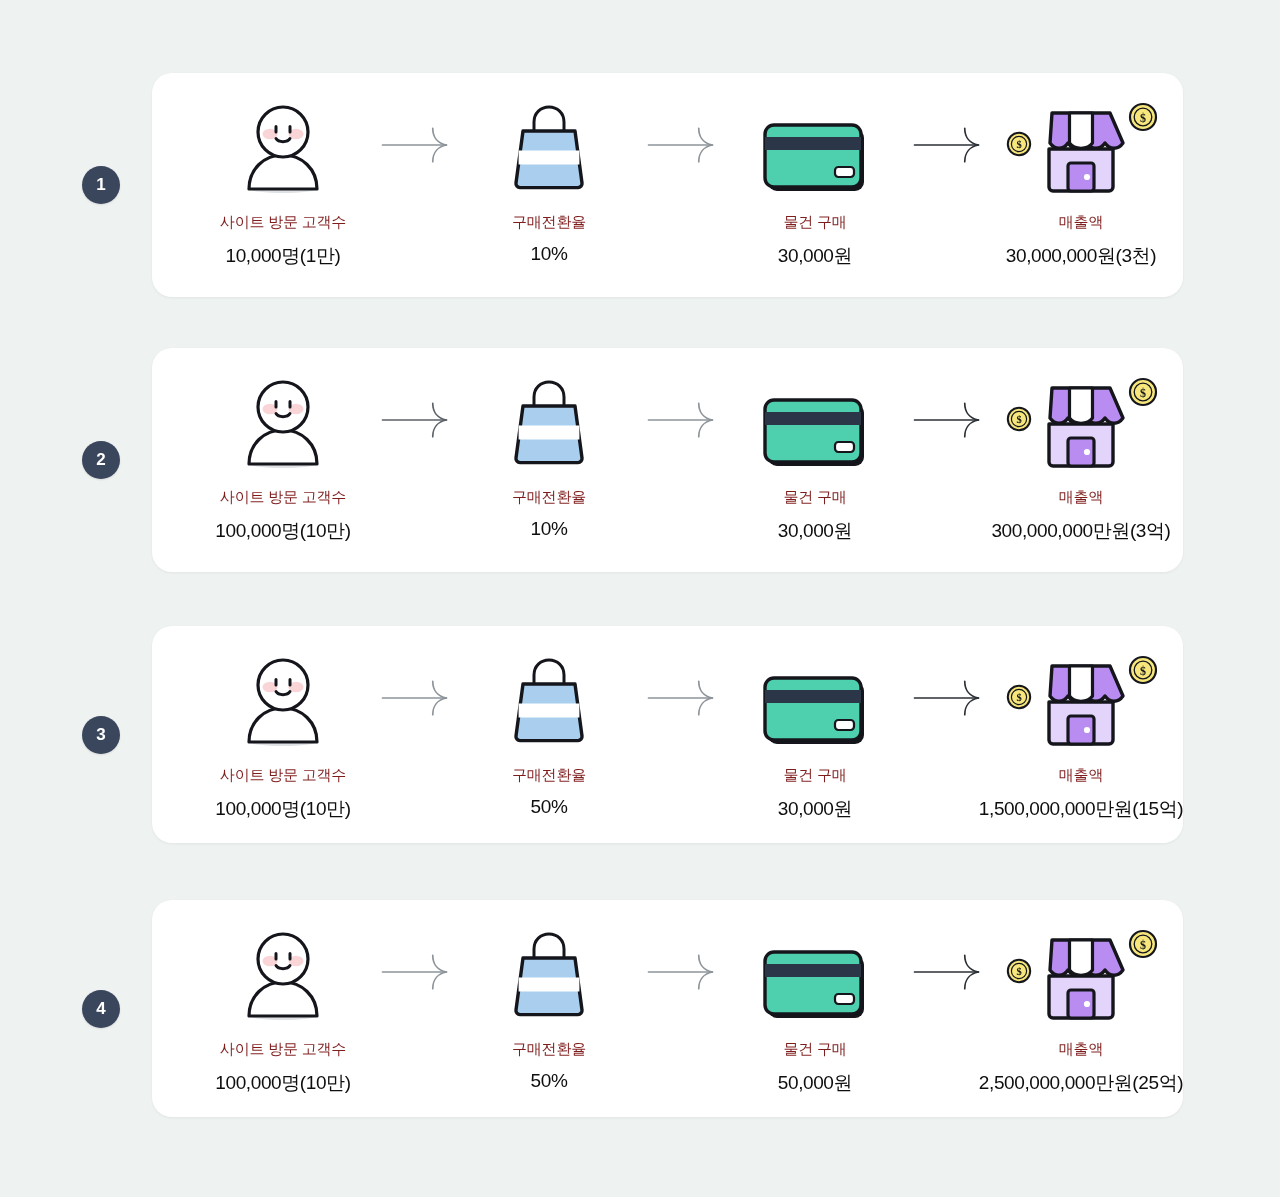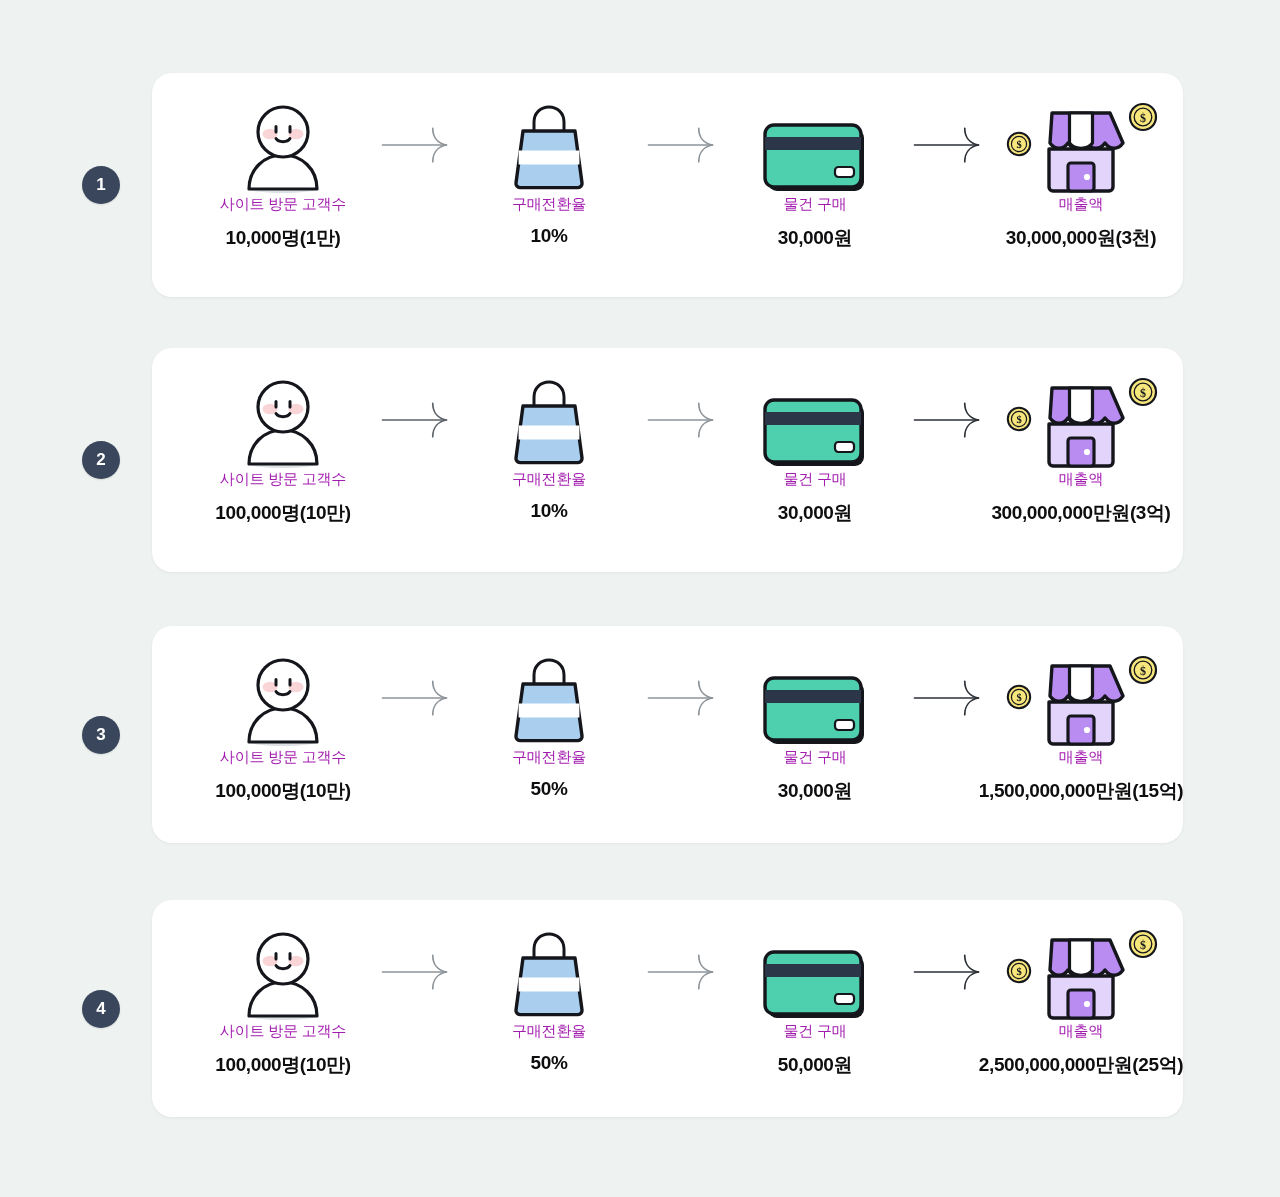--- a/index.html
+++ b/index.html
@@ -92,31 +92,32 @@
 
   .icon-box {
     height: 100px;
     display: flex;
     align-items: flex-end;
     justify-content: center;
     position: relative;
   }
 
   .stage-label {
+    margin-top: 18px;
     font-size: 15px;
     font-weight: 500;
-    color: #a21caf;
+    color: #7f1d1d;
     letter-spacing: -0.2px;
     white-space: nowrap;
   }
 
   .stage-value {
     margin-top: 11px;
     font-size: 19px;
-    font-weight: 700;
+    font-weight: 400;
     color: #0e0e10;
     letter-spacing: -0.4px;
     white-space: nowrap;
   }
 
   .arrow-wrap {
     flex: 1 1 auto;
     display: flex;
     align-items: center;
     justify-content: center;

